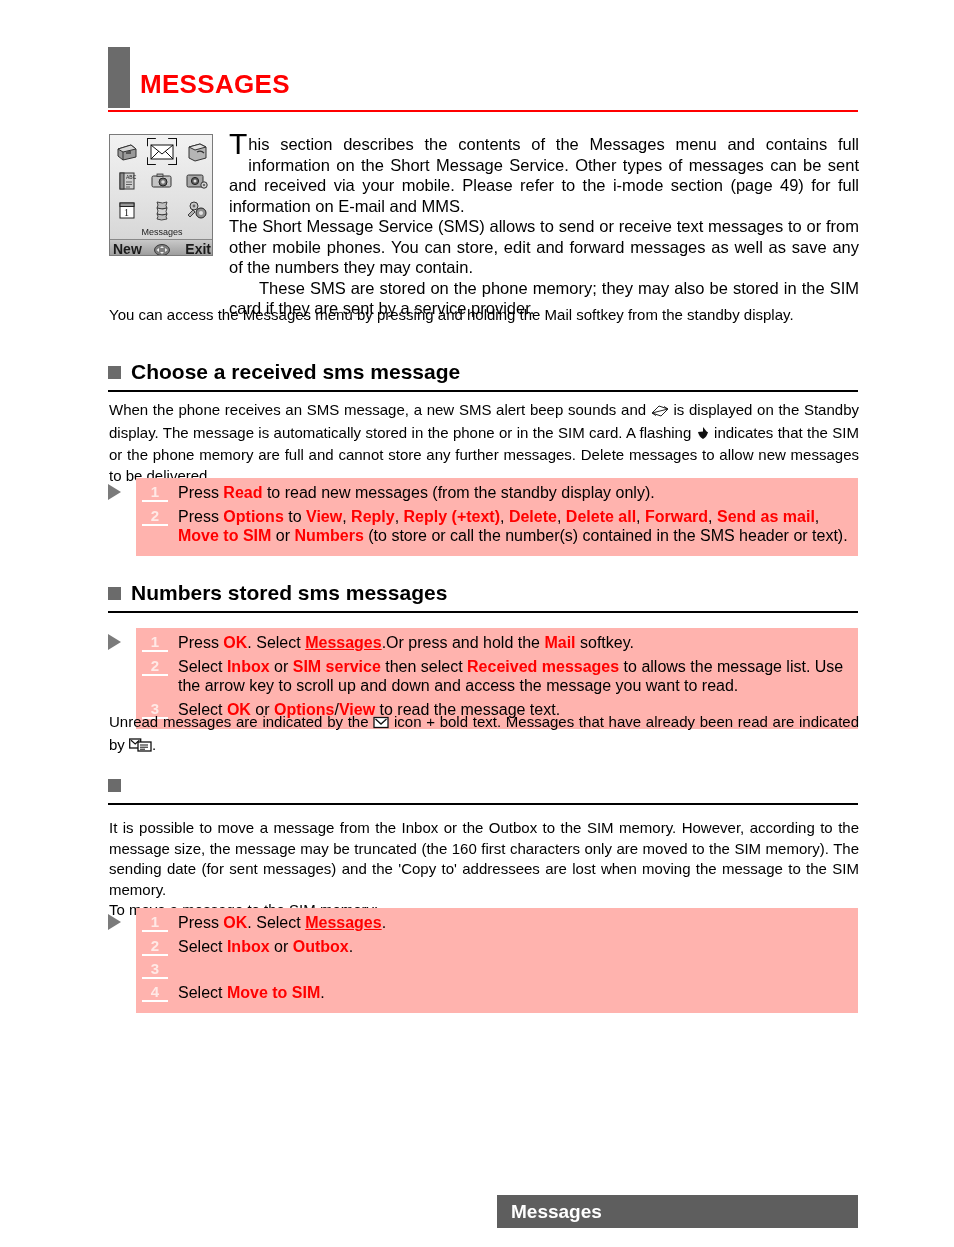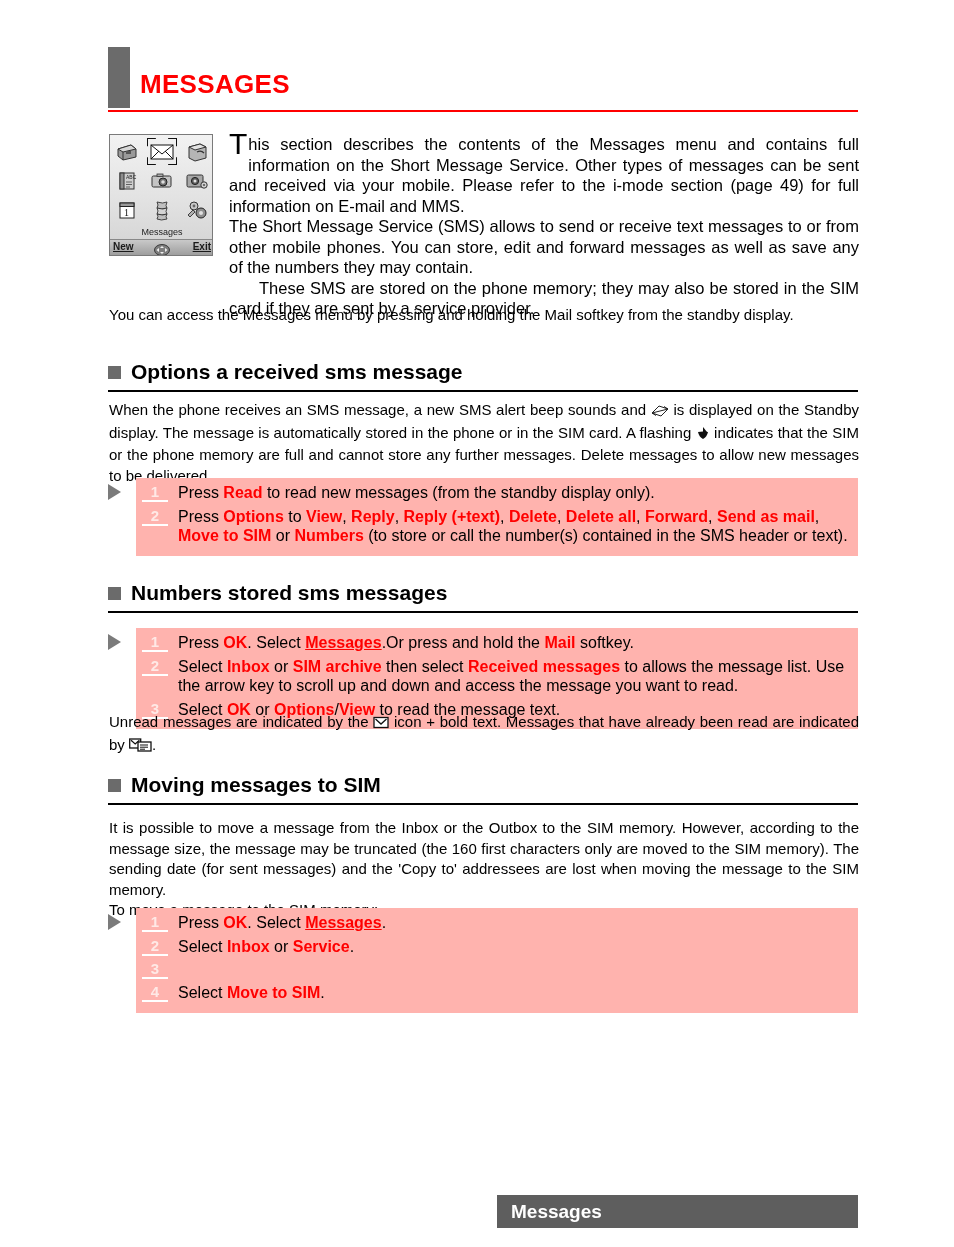--- a/index.html
+++ b/index.html
@@ -112,21 +112,21 @@
     bottom: 0;
     width: 104px;
     height: 16px;
     background: linear-gradient(180deg,#c9c9c9,#9e9e9e);
     border-top: 1px solid #888;
     box-sizing: border-box;
   }
   .sk-left, .sk-right {
     position: absolute;
     top: 1px;
-    font-size: 10px;
+    font-size: 14px;
     font-weight: bold;
     color: #1a1a1a;
     text-decoration: underline;
   }
   .sk-left { left: 3px; }
   .sk-right { right: 3px; }
   .sk-mid {
     position: absolute;
     left: 50%;
     top: 2px;
@@ -387,21 +387,21 @@
     <p class="para" style="visibility:hidden;height:0;margin:0;"></p>
   </div>
 
   <div style="position:absolute;left:109px;top:293px;width:750px;">
     <p class="para">You can access the Messages menu by pressing and holding the Mail softkey from the standby display.</p>
   </div>
 
   <div class="section-head" style="top:347px;">
     <div class="sh-row">
       <span class="sh-bullet"></span>
-      <span class="sh-text">Options a received sms message</span>
+      <span class="sh-text">Choose a received sms message</span>
     </div>
     <div class="sh-rule"></div>
   </div>
 
   <div style="position:absolute;left:109px;top:388px;width:750px;">
     <p class="para"><span>When the phone receives an SMS message, a new SMS alert beep sounds and </span><span class="ic"><svg width="18" height="13" viewBox="0 0 18 13">
             <path d="M1 9 L8 2 L17 5 L10 12 Z" fill="#ffffff" stroke="#222" stroke-width="1"></path>
             <path d="M1 9 L9 7 L17 5" fill="none" stroke="#222" stroke-width="1"></path>
             <path d="M1 9 L5 11.5 M17 5 L13 2.5" stroke="#222" stroke-width="1"></path>
           </svg></span><span> is displayed on the Standby display. The message is automatically stored in the phone or in the SIM card. A flashing </span><span class="ic"><svg width="14" height="14" viewBox="0 0 14 14">
@@ -439,21 +439,21 @@
     <span class="arrow-marker"></span>
     <div class="steps-box">
 
       <div class="step">
         <span class="step-num">1</span>
         <span class="step-text"><span>Press </span><span class="k">OK</span><span>. Select </span><span class="k-u">Messages</span><span>.Or press and hold the </span><span class="k">Mail</span><span> softkey.</span></span>
       </div>
 
       <div class="step">
         <span class="step-num">2</span>
-        <span class="step-text"><span>Select </span><span class="k">Inbox</span><span> or </span><span class="k">SIM archive</span><span> then select </span><span class="k">Received messages</span><span> to allows the message list. Use the arrow key to scroll up and down and access the message you want to read.</span></span>
+        <span class="step-text"><span>Select </span><span class="k">Inbox</span><span> or </span><span class="k">SIM service</span><span> then select </span><span class="k">Received messages</span><span> to allows the message list. Use the arrow key to scroll up and down and access the message you want to read.</span></span>
       </div>
 
       <div class="step">
         <span class="step-num">3</span>
         <span class="step-text"><span>Select </span><span class="k">OK</span><span> or </span><span class="k">Options</span><span>/</span><span class="k">View</span><span>  to read the message text.</span></span>
       </div>
 
     </div>
   </div>
 
@@ -465,42 +465,41 @@
             <rect x="0.7" y="1" width="11" height="9" fill="#ffffff" stroke="#111" stroke-width="1.3"></rect>
             <path d="M2 2.3 L6.2 6 L10.4 2.3" fill="none" stroke="#111" stroke-width="1.2"></path>
             <rect x="9" y="4" width="13" height="9" fill="#ffffff" stroke="#111" stroke-width="1.3"></rect>
             <path d="M11 7 h8 M11 9.2 h8 M11 11.2 h5" stroke="#111" stroke-width="1"></path>
           </svg></span><span>.</span></p>
   </div>
 
   <div class="section-head" style="top:760px;">
     <div class="sh-row">
       <span class="sh-bullet"></span>
-      <span class="sh-text">Moving messages to SIM</span>
     </div>
     <div class="sh-rule"></div>
   </div>
 
   <div style="position:absolute;left:109px;top:806px;width:750px;">
     <p class="para">It is possible to move a message from the Inbox or the Outbox to the SIM memory. However, according to the message size, the message may be truncated (the 160 first characters only are moved to the SIM memory). The sending date (for sent messages) and the 'Copy to' addressees are lost when moving the message to the SIM memory.</p>
     <p class="para nojust">To move a message to the SIM memory:</p>
   </div>
 
   <div class="steps-wrap" style="left:108px;top:896px;width:750px;">
     <span class="arrow-marker"></span>
     <div class="steps-box">
 
       <div class="step">
         <span class="step-num">1</span>
         <span class="step-text"><span>Press </span><span class="k">OK</span><span>. Select </span><span class="k-u">Messages</span><span>.</span></span>
       </div>
 
       <div class="step">
         <span class="step-num">2</span>
-        <span class="step-text"><span>Select </span><span class="k">Inbox</span><span> or </span><span class="k">Service</span><span>.</span></span>
+        <span class="step-text"><span>Select </span><span class="k">Inbox</span><span> or </span><span class="k">Outbox</span><span>.</span></span>
       </div>
 
       <div class="step">
         <span class="step-num">3</span>
       </div>
 
       <div class="step">
         <span class="step-num">4</span>
         <span class="step-text"><span>Select </span><span class="k">Move to SIM</span><span>.</span></span>
       </div>

